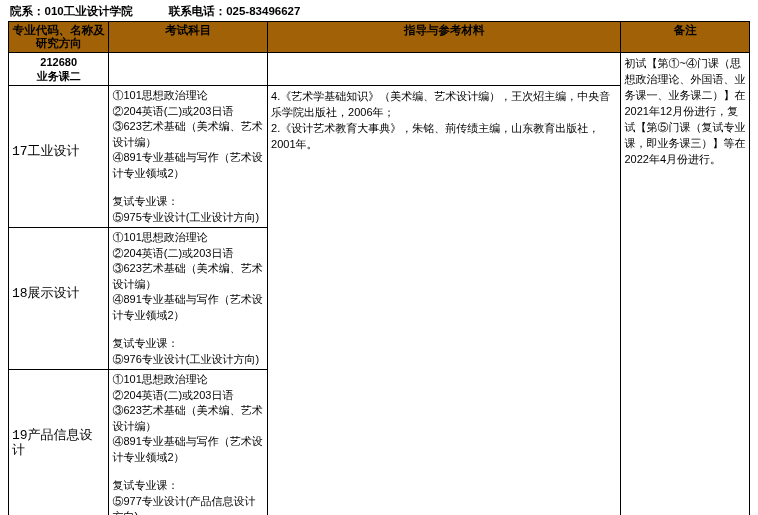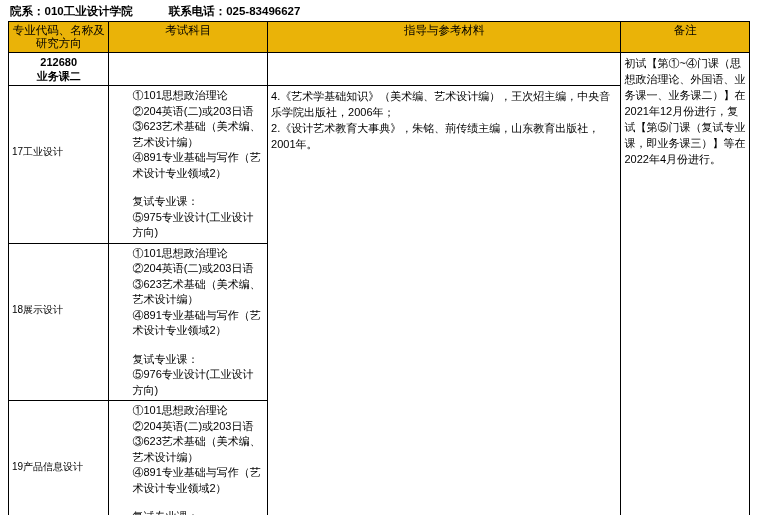--- a/index.html
+++ b/index.html
@@ -41,56 +41,57 @@
     width: 742px;
     table-layout: fixed;
     font-size: 11px;
   }
   table.main th, table.main td {
     border: 1px solid #000000;
     vertical-align: top;
     padding: 2px 3px;
   }
   thead th {
-    background: #eab308;
+    background: #a16207;
     text-align: center;
     vertical-align: middle;
-    font-weight: normal;
+    font-weight: bold;
     font-size: 11.5px;
     height: 26px;
     line-height: 13px;
   }
   .col-major { width: 100px; }
   .col-subject { width: 158px; }
   .col-ref { width: 352px; }
   .col-note { width: 128px; }
 
   td.major-cell {
-    font-size: 10px;
+    font-size: 13px;
     line-height: 15px;
+    font-family: Liberation Mono, monospace;
   }
   td.code-cell {
     text-align: center;
     font-weight: bold;
     line-height: 14px;
     padding-top: 4px;
     padding-bottom: 4px;
   }
   .major-label {
     padding-top: 56px;
   }
   .major-label.row2 { padding-top: 56px; }
   .major-label.row3 { padding-top: 56px; }
 
   td.subject-cell {
     line-height: 15.5px;
     font-size: 11px;
     padding-top: 7px;
   }
-  .subject-line { white-space: pre-wrap; margin-left: 20px; }
+  .subject-line { white-space: pre-wrap; }
   .subject-gap { height: 13px; }
 
   td.ref-cell {
     font-size: 11px;
     line-height: 16px;
     vertical-align: middle;
   }
   .ref-line { }
 
   td.note-cell {

